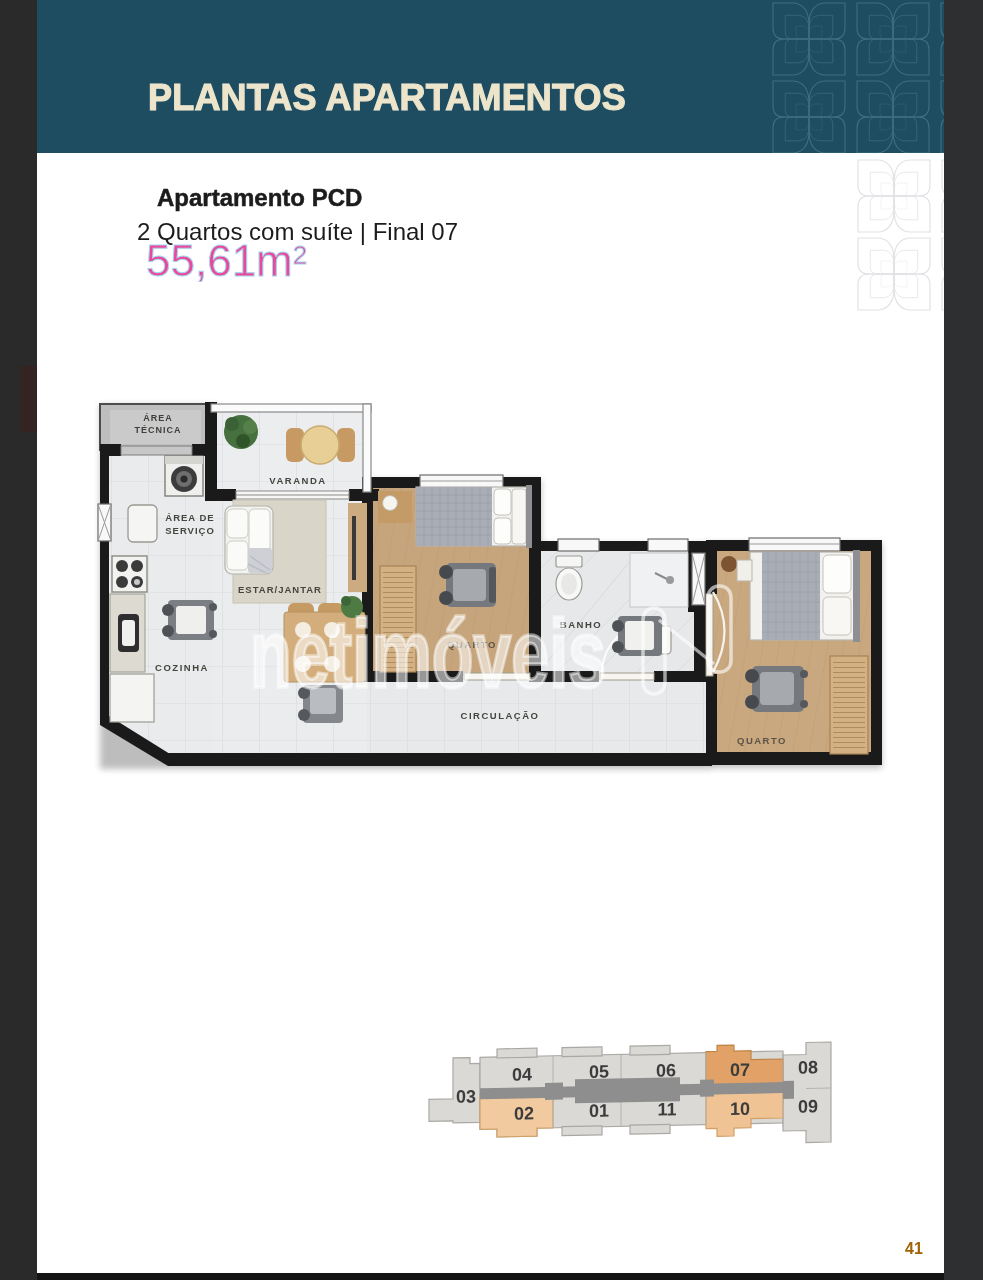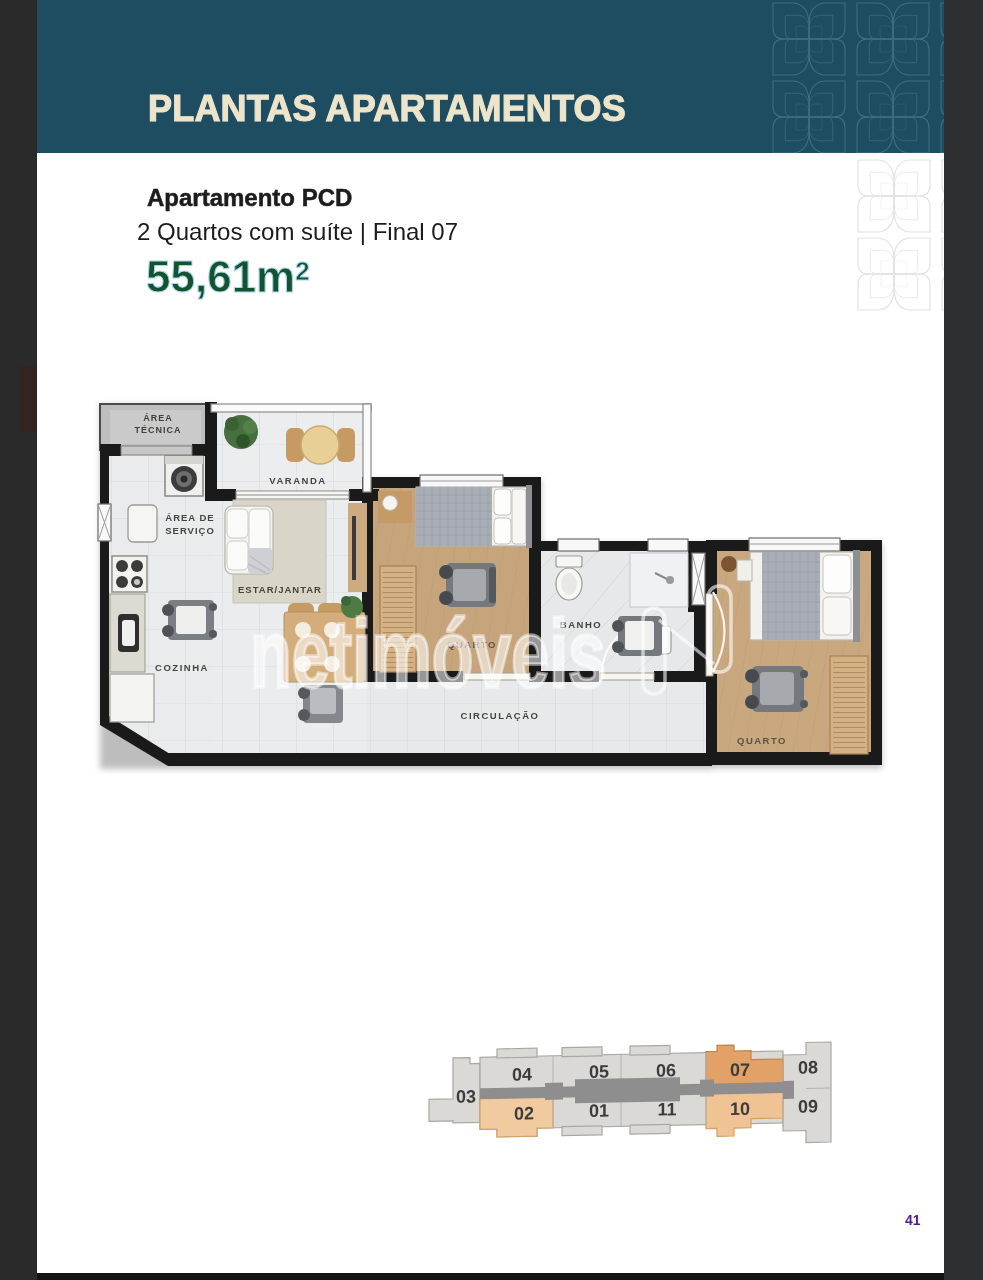--- a/index.html
+++ b/index.html
@@ -24,21 +24,21 @@
     <g fill="none" stroke="#3d6e83" stroke-width="1.1">
       <use href="#flw" x="0" y="1"></use>
       <use href="#flw" x="84" y="1"></use>
       <use href="#flw" x="0" y="79"></use>
       <use href="#flw" x="84" y="79"></use>
       <use href="#flw" x="168" y="1"></use>
       <use href="#flw" x="168" y="79"></use>
     </g>
   </svg>
 
-  <div class="abs" style="left:111px;top:88px;font-size:36px;font-weight:bold;color:#ece5cb;letter-spacing:0.2px;-webkit-text-stroke:1.1px #ece5cb;">PLANTAS APARTAMENTOS</div>
+  <div class="abs" style="left:111px;top:77px;font-size:36px;font-weight:bold;color:#ece5cb;letter-spacing:0.2px;-webkit-text-stroke:1.1px #ece5cb;">PLANTAS APARTAMENTOS</div>
 </div>
 
 <svg class="abs" style="left:855px;top:157px;" width="89" height="234" viewBox="0 0 89 234">
   <g fill="none" stroke="#e1e2e6" stroke-width="1.2">
     <use href="#flw" x="1" y="1"></use>
     <use href="#flw" x="1" y="79"></use>
     <use href="#flw" x="85" y="1"></use>
     <use href="#flw" x="85" y="79"></use>
   </g>
 </svg>
@@ -53,25 +53,25 @@
     </g>
     <g id="flw">
       <use href="#fp"></use>
       <use href="#fp" transform="translate(76,0) scale(-1,1)"></use>
       <use href="#fp" transform="translate(0,76) scale(1,-1)"></use>
       <use href="#fp" transform="translate(76,76) scale(-1,-1)"></use>
     </g>
   </defs>
 </svg>
 
-<div class="abs" style="left:147px;top:184px;font-size:24px;font-weight:bold;color:#1c1c1c;-webkit-text-stroke:0.5px #1c1c1c;">Apartamento PCD</div>
+<div class="abs" style="left:157px;top:184px;font-size:24px;font-weight:bold;color:#1c1c1c;-webkit-text-stroke:0.5px #1c1c1c;">Apartamento PCD</div>
 
 <div class="abs" style="left:137px;top:218px;font-size:24px;color:#1c1c1c;">2 Quartos com suíte&nbsp;<span style="font-weight:300">|</span>&nbsp;Final 07</div>
 
-<div class="abs" style="left:146px;top:252px;font-size:44px;font-weight:bold;color:#14532d;-webkit-text-stroke:1px #a3d5f0;">55,61m<span style="font-size:26px;vertical-align:12px;">2</span></div>
+<div class="abs" style="left:146px;top:236px;font-size:44px;font-weight:normal;color:#ec4899;-webkit-text-stroke:1px #a3d5f0;">55,61m<span style="font-size:26px;vertical-align:12px;">2</span></div>
 
 <svg id="plan" class="abs" style="left:90px;top:395px;" width="800" height="390" viewBox="90 395 800 390">
   <defs>
     <filter id="pblur" x="-5%" y="-5%" width="110%" height="110%">
       <feGaussianBlur stdDeviation="3"></feGaussianBlur>
     </filter>
     <pattern id="tile" width="37" height="37" patternUnits="userSpaceOnUse">
       <path d="M37,0 H0 V37" fill="none" stroke="#d9dbde" stroke-width="1.2"></path>
     </pattern>
     <pattern id="wood" width="16" height="16" patternUnits="userSpaceOnUse" patternTransform="rotate(100)">
@@ -452,13 +452,13 @@
       <text x="808" y="1077">08</text>
       <text x="524" y="1117">02</text>
       <text x="599" y="1116">01</text>
       <text x="667" y="1116">11</text>
       <text x="740" y="1117">10</text>
       <text x="808" y="1116">09</text>
     </g>
   </g>
 </svg>
 
-<div class="abs" style="left:905px;top:1212px;font-size:14px;font-weight:bold;color:#4c1d95;">41</div>
+<div class="abs" style="left:905px;top:1240px;font-size:16px;font-weight:bold;color:#a16207;">41</div>
 
 </body></html>

